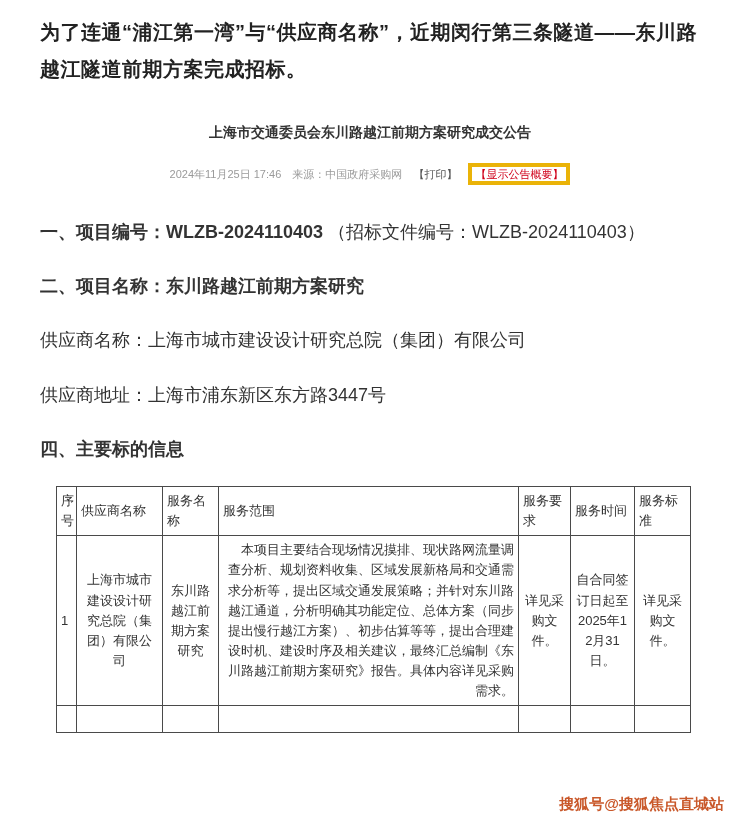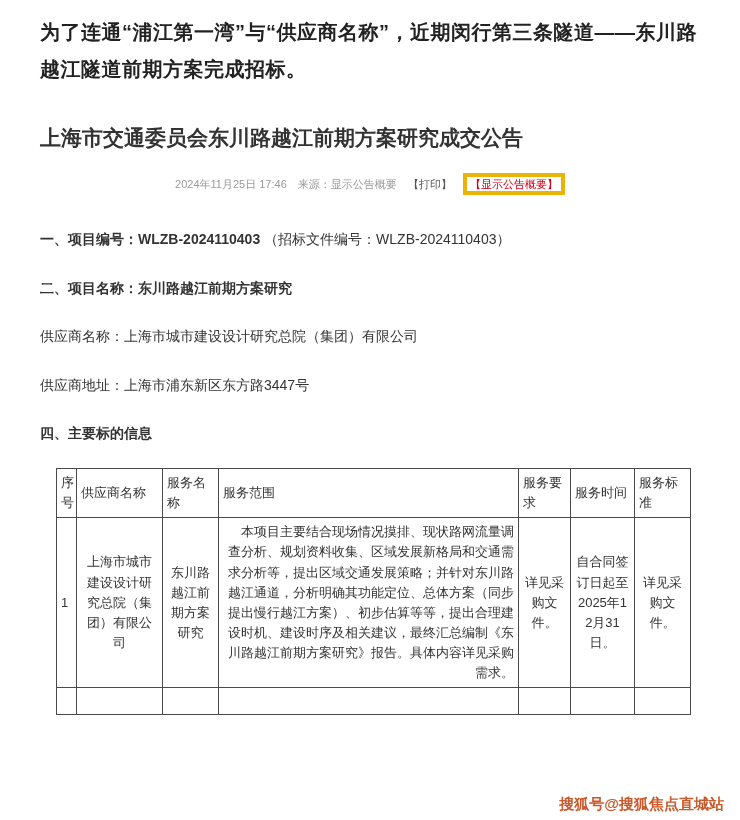--- a/index.html
+++ b/index.html
@@ -17,45 +17,45 @@
   .intro {
     font-size: 20px;
     font-weight: 700;
     color: #222;
     line-height: 1.85;
     letter-spacing: 0.5px;
     margin: 0;
   }
 
   .title {
-    font-size: 21px;
+    font-size: 14px;
     font-weight: 700;
     color: #333;
-    text-align: left;
+    text-align: center;
     margin: 36px 0 0 0;
   }
 
   .meta {
     text-align: center;
     font-size: 11px;
     color: #9a9a9a;
     margin-top: 25px;
     white-space: nowrap;
   }
   .meta span { margin: 0 4px; }
   .meta .print-link { color: #555; cursor: pointer; }
   .meta .summary-link {
     color: #d0021b;
     border: 4px solid #eab308;
     padding: 1px 3px;
     cursor: pointer;
   }
 
   .line {
-    font-size: 14px;
+    font-size: 18px;
     color: #333;
     margin: 29px 0 0 0;
     line-height: 1.4;
   }
   .line.bold { font-weight: 700; }
   .line .plain { font-weight: 400; }
   .first-item { margin-top: 38px; }
 
   table.award-table {
     border-collapse: collapse;
@@ -97,21 +97,21 @@
 <body>
 
 <div class="page">
 
   <p class="intro">为了连通“浦江第一湾”与“供应商名称”，近期闵行第三条隧道——东川路越江隧道前期方案完成招标。</p>
 
   <h1 class="title">上海市交通委员会东川路越江前期方案研究成交公告</h1>
 
   <div class="meta">
     <span>2024年11月25日 17:46</span>
-    <span>来源：显示公告概要</span>
+    <span>来源：中国政府采购网</span>
     <span class="print-link">【打印】</span>
     <span class="summary-link">【显示公告概要】</span>
   </div>
 
   <p class="line bold first-item">
     <span>一、项目编号：</span><span>WLZB-2024110403</span>
     <span class="plain">（招标文件编号：WLZB-2024110403）</span>
   </p>
 
   <p class="line bold">

